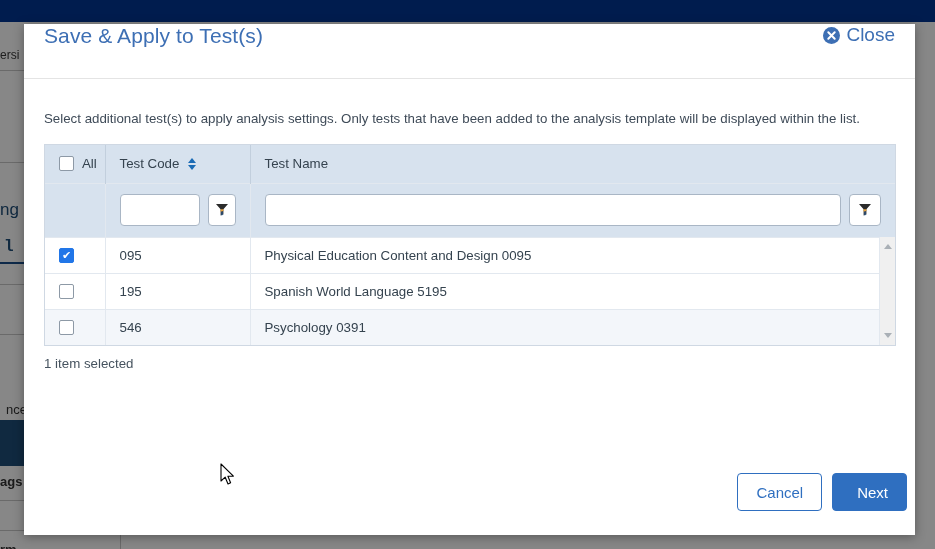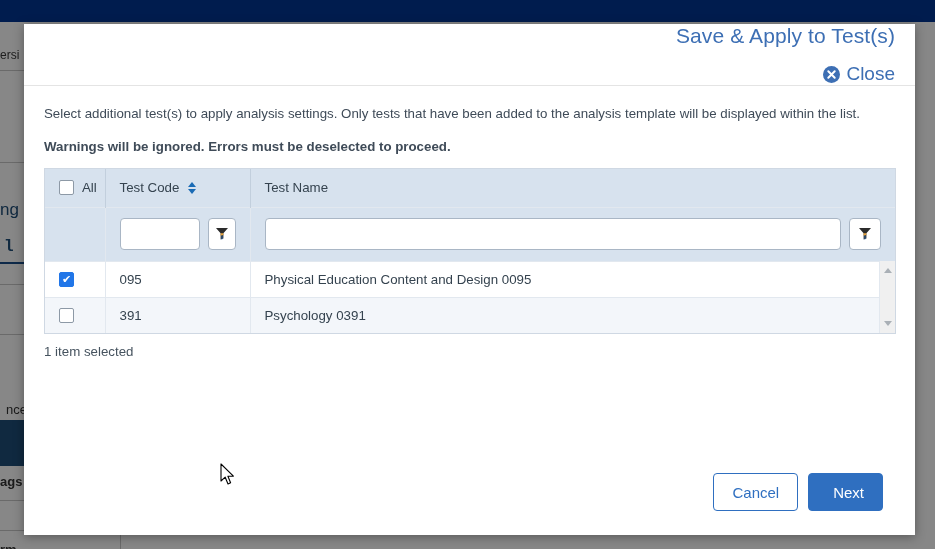--- a/index.html
+++ b/index.html
@@ -53,24 +53,24 @@
   .modal {
     position: absolute;
     left: 24px; top: 24px;
     width: 891px; height: 511px;
     background: #ffffff;
     box-shadow: 0 2px 10px rgba(0,0,0,0.35);
   }
 
   .modal-header {
     position: relative;
-    height: 62px;
+    height: 55px;
     padding: 0 20px 0 20px;
     border-bottom: 1px solid #e4e4e4;
-    display: flex; align-items: flex-end; justify-content: space-between; flex-direction: column;
+    display: flex; align-items: flex-start; justify-content: space-between;
   }
   .modal-title {
     font-size: 21px;
     color: #3d6fb4;
     font-weight: 400;
     letter-spacing: 0.1px;
   }
   .close-btn {
     display: flex; align-items: center; gap: 6px;
     color: #3d6fb4;
@@ -80,21 +80,21 @@
   }
   .close-icon { display: inline-flex; }
 
   .modal-body {
     padding: 14px 20px 0 20px;
   }
   .desc {
     font-size: 13.3px;
     color: #3f4b58;
     line-height: 1.55;
-    margin: 4px 0 14px 0;
+    margin: 16px 0 14px 0;
     max-width: 852px;
   }
   .warn {
     font-size: 13.3px;
     color: #3f4b58;
     font-weight: bold;
     margin: 0 0 14px 0;
   }
 
   
@@ -225,21 +225,21 @@
   .sort-icon { display: inline-flex; }
 
   
   .sel-count {
     font-size: 13.3px;
     color: #46535f;
     margin: 10px 0 0 20px;
   }
   .modal-footer {
     position: absolute;
-    right: 32px; bottom: 24px;
+    right: 8px; bottom: 24px;
     display: flex; gap: 10px;
   }
   .btn {
     height: 38px;
     min-width: 72px;
     padding: 0 18px;
     border-radius: 4px;
     font-size: 15px;
     cursor: pointer;
     font-family: "Liberation Sans", sans-serif;
@@ -299,21 +299,20 @@
             <path d="M5.3 5.3 L11.7 11.7 M11.7 5.3 L5.3 11.7" stroke="#ffffff" stroke-width="2" stroke-linecap="round"></path>
           </svg>
         </span>
         <span>Close</span>
       </div>
     </div>
 
     <div class="modal-body">
 
       <p class="desc">Select additional test(s) to apply analysis settings. Only tests that have been added to the analysis template will be displayed within the list.</p>
-      <p class="warn">Warnings will be ignored. Errors must be deselected to proceed.</p>
 
       <div class="grid-wrap">
 
         <table class="grid">
           <colgroup>
             <col class="col-chk">
               <col class="col-code">
               <col>
           </colgroup>
           <thead>
@@ -385,23 +384,28 @@
                 <col>
             </colgroup>
             <tbody id="grid-rows">
                 <tr class="row-odd">
                   <td><span class="cb checked">
                       <span class="tick">✔</span>
                     </span></td>
                   <td>095</td>
                   <td>Physical Education Content and Design 0095</td>
                 </tr>
+                <tr class="row-odd">
+                  <td><span class="cb"></span></td>
+                  <td>195</td>
+                  <td>Spanish World Language 5195</td>
+                </tr>
                 <tr class="row-even">
                   <td><span class="cb"></span></td>
-                  <td>391</td>
+                  <td>546</td>
                   <td>Psychology 0391</td>
                 </tr>
               </tbody>
           </table>
           <div class="vscroll">
             <div class="arrow up">
                 <span class="tri-up"></span>
               </div>
             <div class="arrow down">
                 <span class="tri-down"></span>

